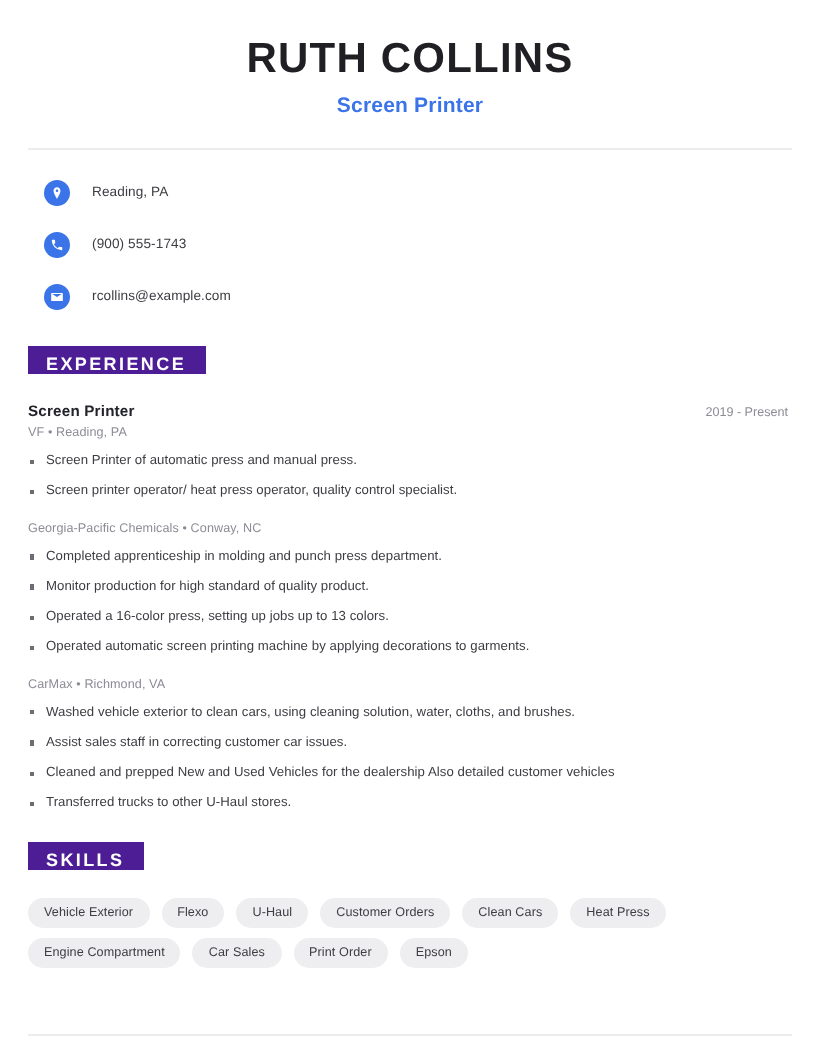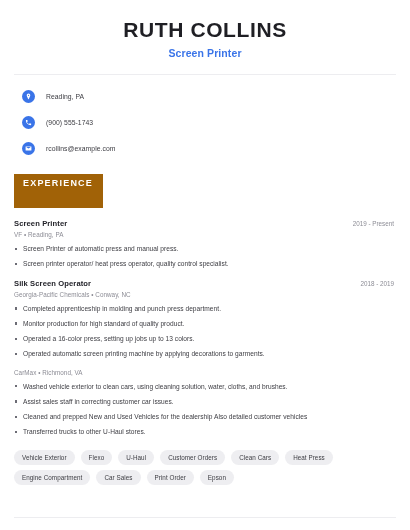--- a/index.html
+++ b/index.html
@@ -71,26 +71,26 @@
   .contact-text {
     font-size: 6.8px;
     color: #3c3c42;
     margin-left: 11px;
     letter-spacing: 0.05px;
   }
 
   
   .section-badge {
     display: inline-block;
-    background: #a16207;
+    background: #4c1d95;
     color: #ffffff;
     font-size: 9px;
     font-weight: bold;
     letter-spacing: 1.2px;
-    padding: 4px 10px 20px 9px;
+    padding: 4px 10px 0 9px;
   }
   .section { margin-top: 14px; }
   .section-body { margin-top: 11px; }
 
   
   .entry { margin-bottom: 10px; }
   .entry-head {
     display: flex;
     justify-content: space-between;
     align-items: baseline;
@@ -215,24 +215,20 @@
           <span class="entry-dates">2019 - Present</span>
         </div>
         <div class="entry-company">VF • Reading, PA</div>
         <ul class="bullets">
           <li>Screen Printer of automatic press and manual press.</li>
           <li>Screen printer operator/ heat press operator, quality control specialist.</li>
         </ul>
       </div>
 
       <div class="entry">
-        <div class="entry-head">
-          <span class="entry-role">Silk Screen Operator</span>
-          <span class="entry-dates">2018 - 2019</span>
-        </div>
         <div class="entry-company">Georgia-Pacific Chemicals • Conway, NC</div>
         <ul class="bullets">
           <li>Completed apprenticeship in molding and punch press department.</li>
           <li>Monitor production for high standard of quality product.</li>
           <li>Operated a 16-color press, setting up jobs up to 13 colors.</li>
           <li>Operated automatic screen printing machine by applying decorations to garments.</li>
         </ul>
       </div>
 
       <div class="entry">
@@ -242,20 +238,21 @@
           <li>Assist sales staff in correcting customer car issues.</li>
           <li>Cleaned and prepped New and Used Vehicles for the dealership Also detailed customer vehicles</li>
           <li>Transferred trucks to other U-Haul stores.</li>
         </ul>
       </div>
 
     </div>
   </div>
 
   <div class="section">
+    <div class="section-badge">SKILLS</div>
 
     <div class="section-body skills-wrap">
       <span class="skill-tag">Vehicle Exterior</span>
       <span class="skill-tag">Flexo</span>
       <span class="skill-tag">U-Haul</span>
       <span class="skill-tag">Customer Orders</span>
       <span class="skill-tag">Clean Cars</span>
       <span class="skill-tag">Heat Press</span>
       <span class="skill-tag">Engine Compartment</span>
       <span class="skill-tag">Car Sales</span>

